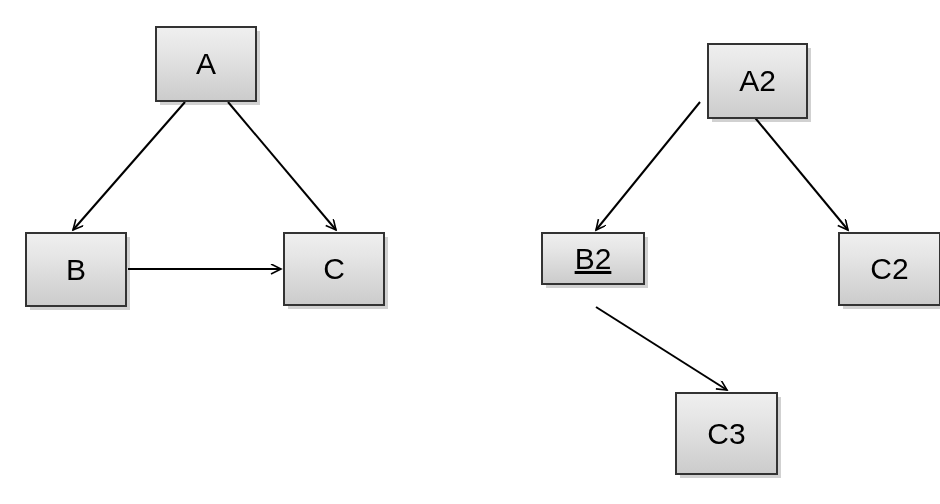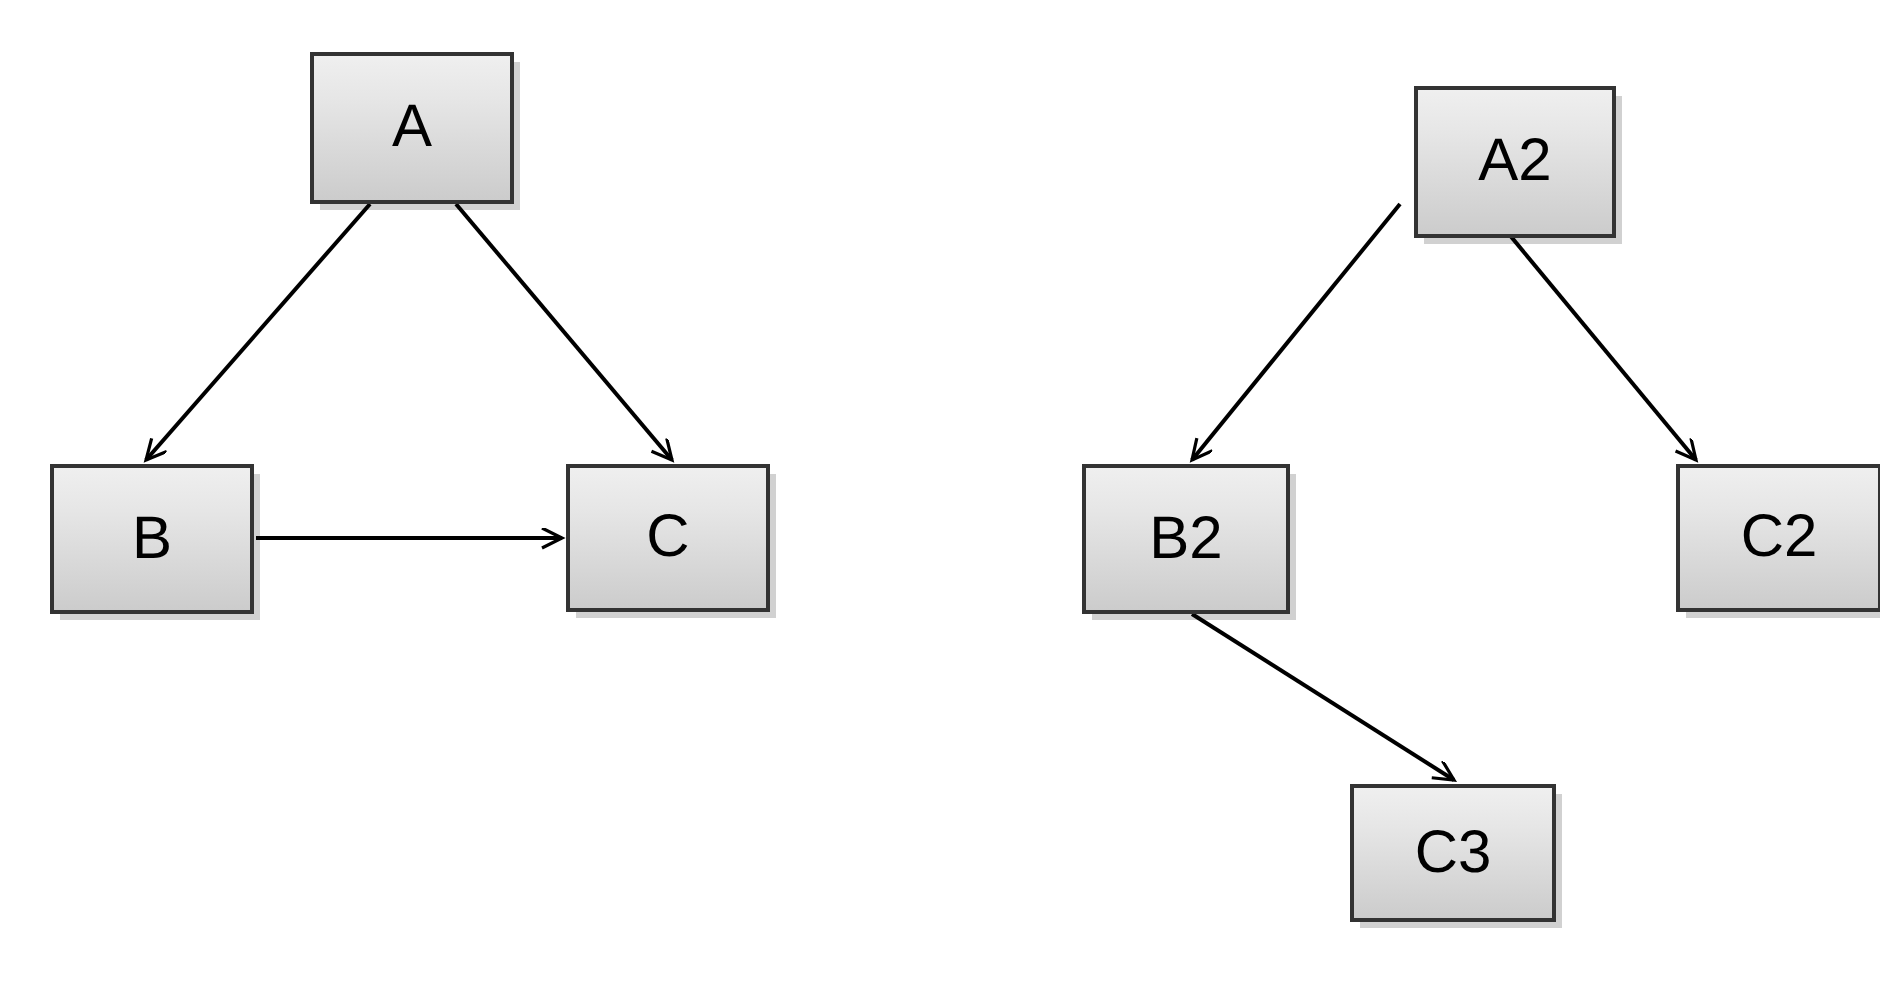--- a/index.html
+++ b/index.html
@@ -74,24 +74,24 @@
       </div>
       <div class="node" style="left: 25px; top: 232px; width: 102px; height: 75px;">
         <span class="node-label">B</span>
       </div>
       <div class="node" style="left: 283px; top: 232px; width: 102px; height: 74px;">
         <span class="node-label">C</span>
       </div>
       <div class="node" style="left: 707px; top: 26px; width: 101px; height: 76px; margin-top: 17px;">
         <span class="node-label">A2</span>
       </div>
-      <div class="node" style="left: 541px; top: 232px; width: 104px; height: 75px;">
+      <div class="node" style="left: 541px; top: 232px; width: 104px; height: 53px; text-decoration: underline;">
         <span class="node-label">B2</span>
       </div>
       <div class="node" style="left: 798px; top: 232px; width: 103px; height: 74px; margin-left: 40px;">
         <span class="node-label">C2</span>
       </div>
-      <div class="node" style="left: 675px; top: 392px; width: 103px; height: 69px;">
+      <div class="node" style="left: 675px; top: 392px; width: 103px; height: 83px;">
         <span class="node-label">C3</span>
       </div>
     </div>
 
 </div>
 
 </body></html>

